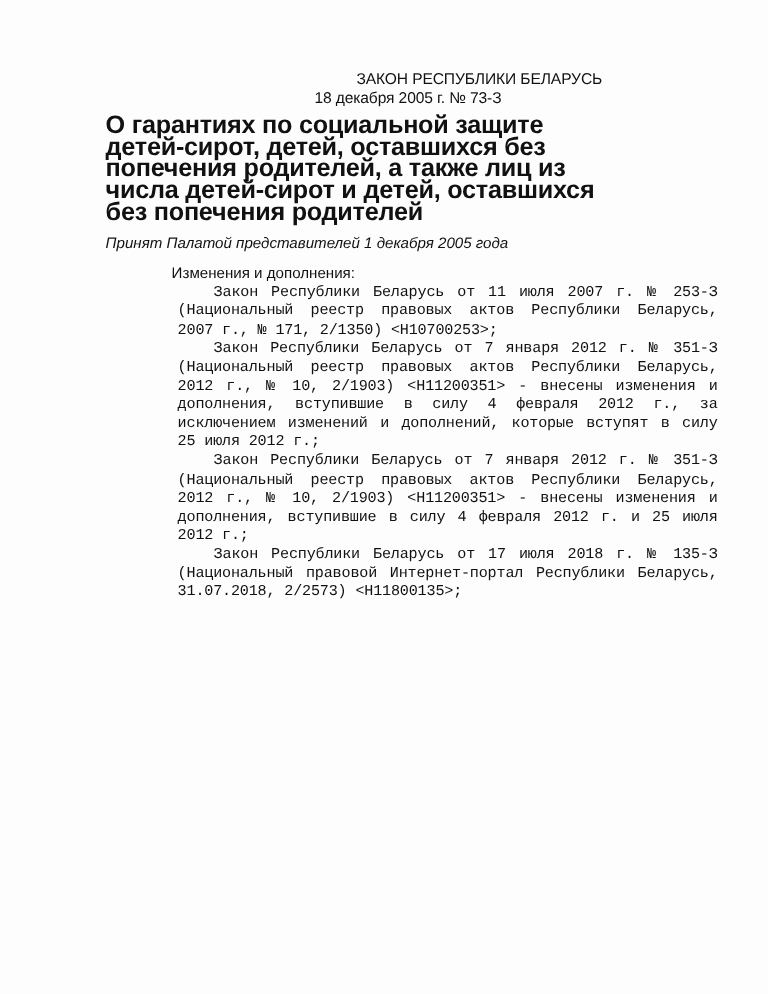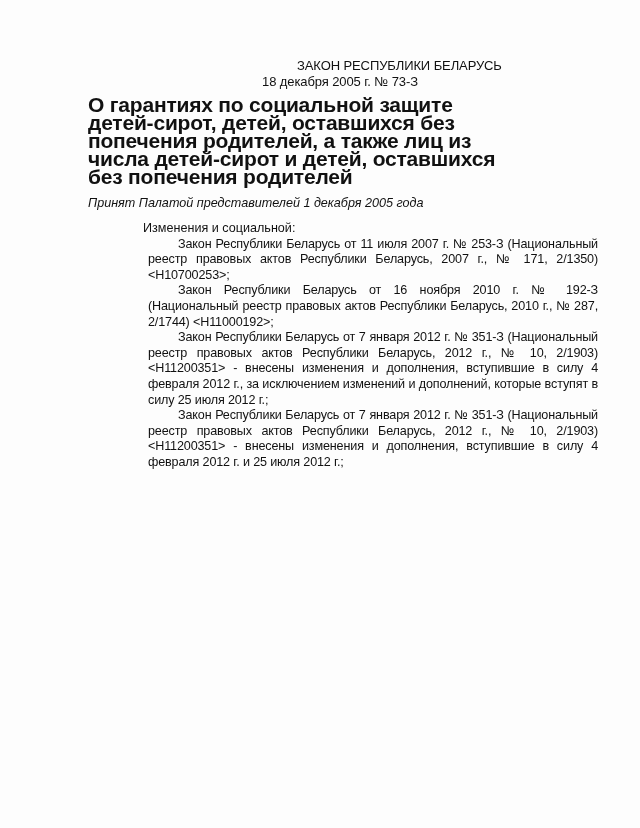--- a/index.html
+++ b/index.html
@@ -31,35 +31,36 @@
     .changes {
       position: absolute; left: 143px; top: 221px; width: 455px;
       font-size: 12.6px; line-height: 15.6px;
     }
     .changes-heading { margin: 0 0 0 0; }
     .amendment {
       margin: 0 0 0 5px;
       text-align: justify;
       text-indent: 30px;
       letter-spacing: -0.15px;
+      font-family: Liberation Mono, monospace;
     }
   </style>
 </head>
 <body>
 
 <div class="header-block">
   <div class="law-type">ЗАКОН РЕСПУБЛИКИ БЕЛАРУСЬ</div>
   <div class="law-date">18 декабря 2005 г. № 73-З</div>
 </div>
 
 <h1 class="title">О гарантиях по социальной защите детей-сирот, детей, оставшихся без попечения родителей, а также лиц из числа детей-сирот и детей, оставшихся без попечения родителей</h1>
 
 <div class="adoption">
   <div>Принят Палатой представителей 1 декабря 2005 года</div>
 </div>
 
 <div class="changes">
-  <div class="changes-heading">Изменения и социальной:</div>
+  <div class="changes-heading">Изменения и дополнения:</div>
   <p class="amendment">Закон Республики Беларусь от 11 июля 2007 г. № 253-З (Национальный реестр правовых актов Республики Беларусь, 2007 г., № 171, 2/1350) &lt;H10700253&gt;;</p>
-  <p class="amendment">Закон Республики Беларусь от 16 ноября 2010 г. № 192-З (Национальный реестр правовых актов Республики Беларусь, 2010 г., № 287, 2/1744) &lt;H11000192&gt;;</p>
   <p class="amendment">Закон Республики Беларусь от 7 января 2012 г. № 351-З (Национальный реестр правовых актов Республики Беларусь, 2012 г., № 10, 2/1903) &lt;H11200351&gt; - внесены изменения и дополнения, вступившие в силу 4 февраля 2012 г., за исключением изменений и дополнений, которые вступят в силу 25 июля 2012 г.;</p>
   <p class="amendment">Закон Республики Беларусь от 7 января 2012 г. № 351-З (Национальный реестр правовых актов Республики Беларусь, 2012 г., № 10, 2/1903) &lt;H11200351&gt; - внесены изменения и дополнения, вступившие в силу 4 февраля 2012 г. и 25 июля 2012 г.;</p>
+  <p class="amendment">Закон Республики Беларусь от 17 июля 2018 г. № 135-З (Национальный правовой Интернет-портал Республики Беларусь, 31.07.2018, 2/2573) &lt;H11800135&gt;;</p>
 </div>
 
 </body></html>

